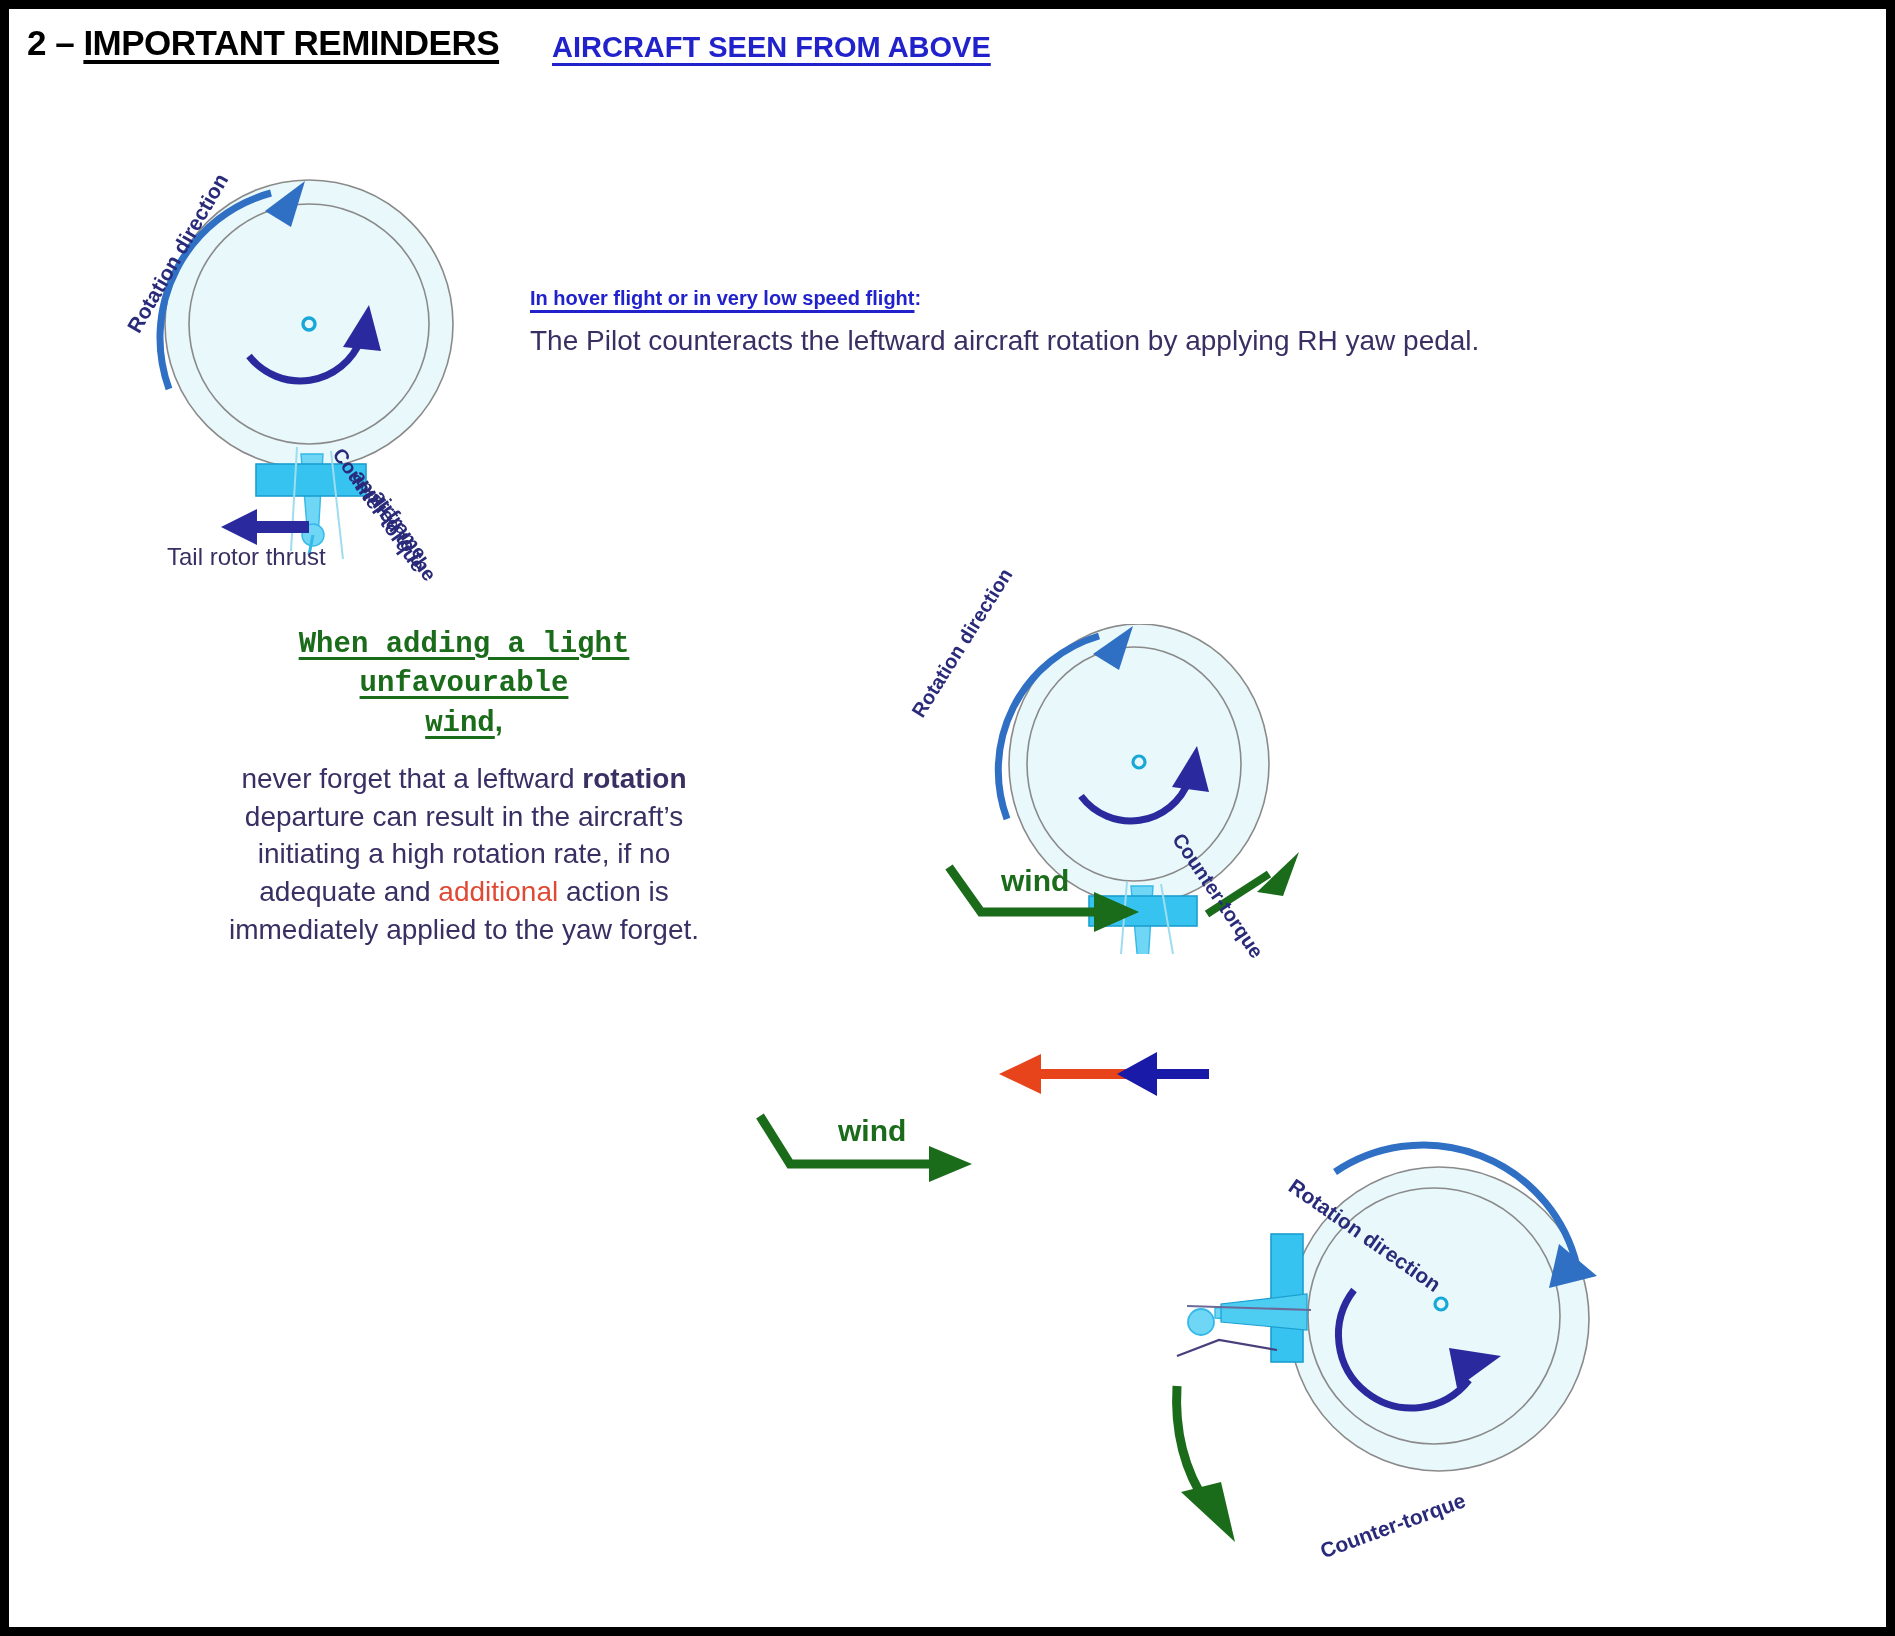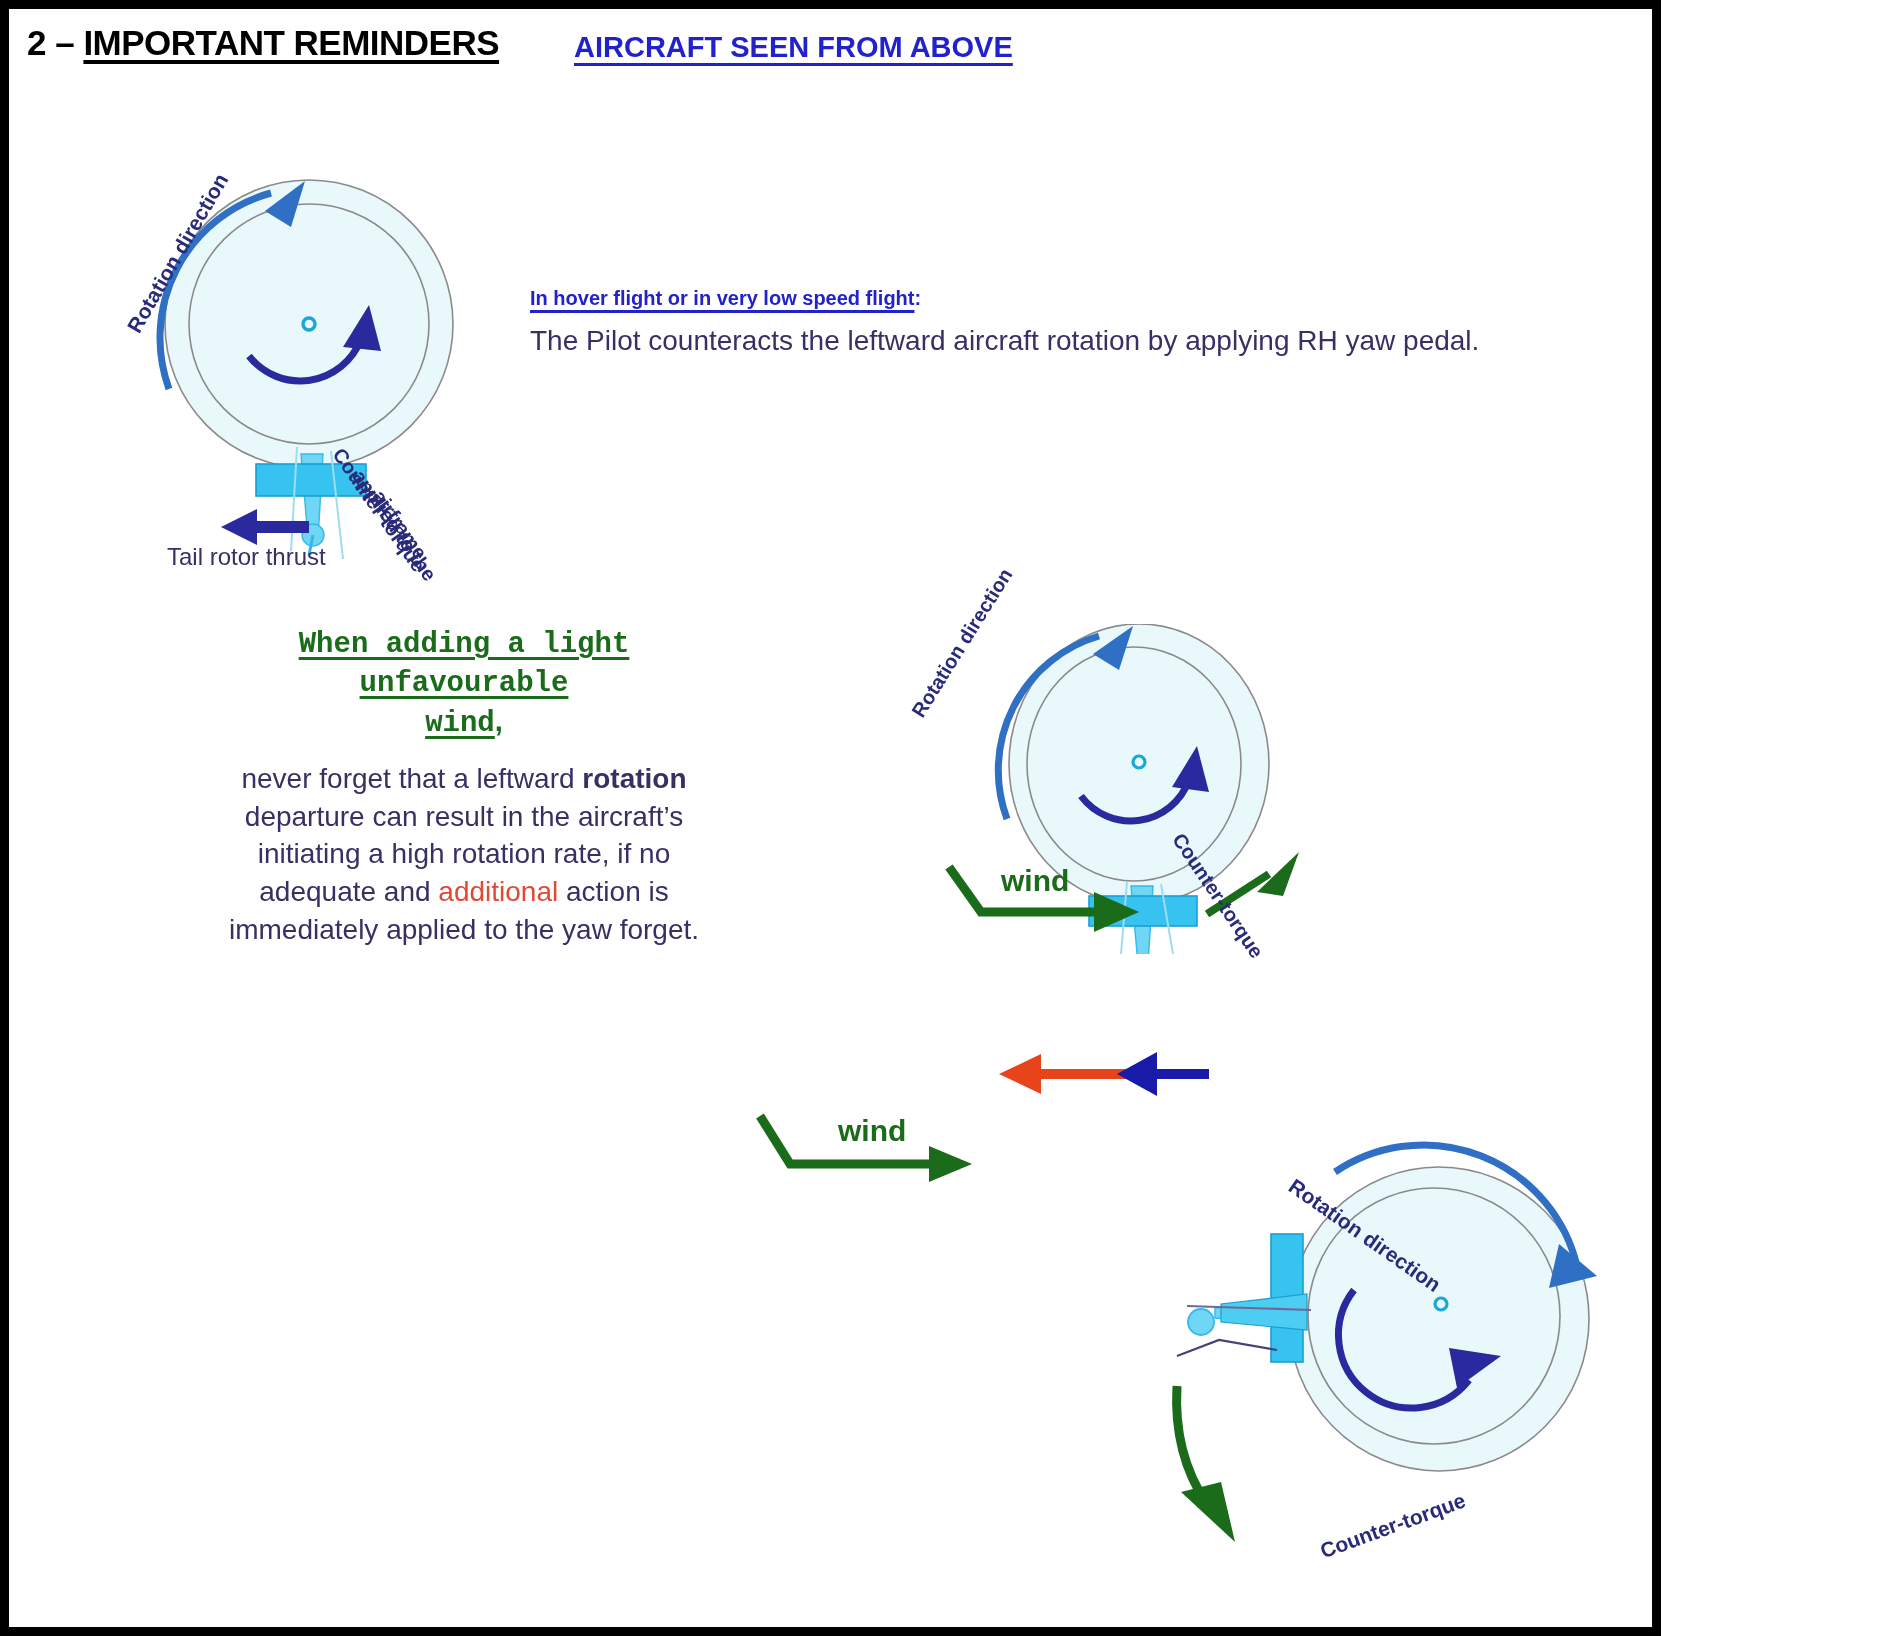--- a/index.html
+++ b/index.html
@@ -2,21 +2,21 @@
 <html><head>
 <meta charset="utf-8">
 <style>
   html, body {
     margin: 0;
     padding: 0;
     background: #ffffff;
   }
   #page {
     position: relative;
-    width: 1661px;
+    width: 1895px;
     height: 1636px;
     background: #ffffff;
     border: 9px solid #000000;
     box-sizing: border-box;
     overflow: hidden;
     font-family: "Liberation Sans", sans-serif;
   }
 
   
   .hdr-main {
@@ -29,21 +29,21 @@
     letter-spacing: -0.5px;
     white-space: nowrap;
   }
   .hdr-main .u {
     text-decoration: underline;
     text-underline-offset: 5px;
     text-decoration-thickness: 4px;
   }
   .hdr-sub {
     position: absolute;
-    left: 565px;
+    left: 543px;
     top: 22px;
     font-size: 29px;
     font-weight: bold;
     color: #2222cc;
     text-decoration: underline;
     text-underline-offset: 6px;
     text-decoration-thickness: 3px;
     white-space: nowrap;
   }
 

